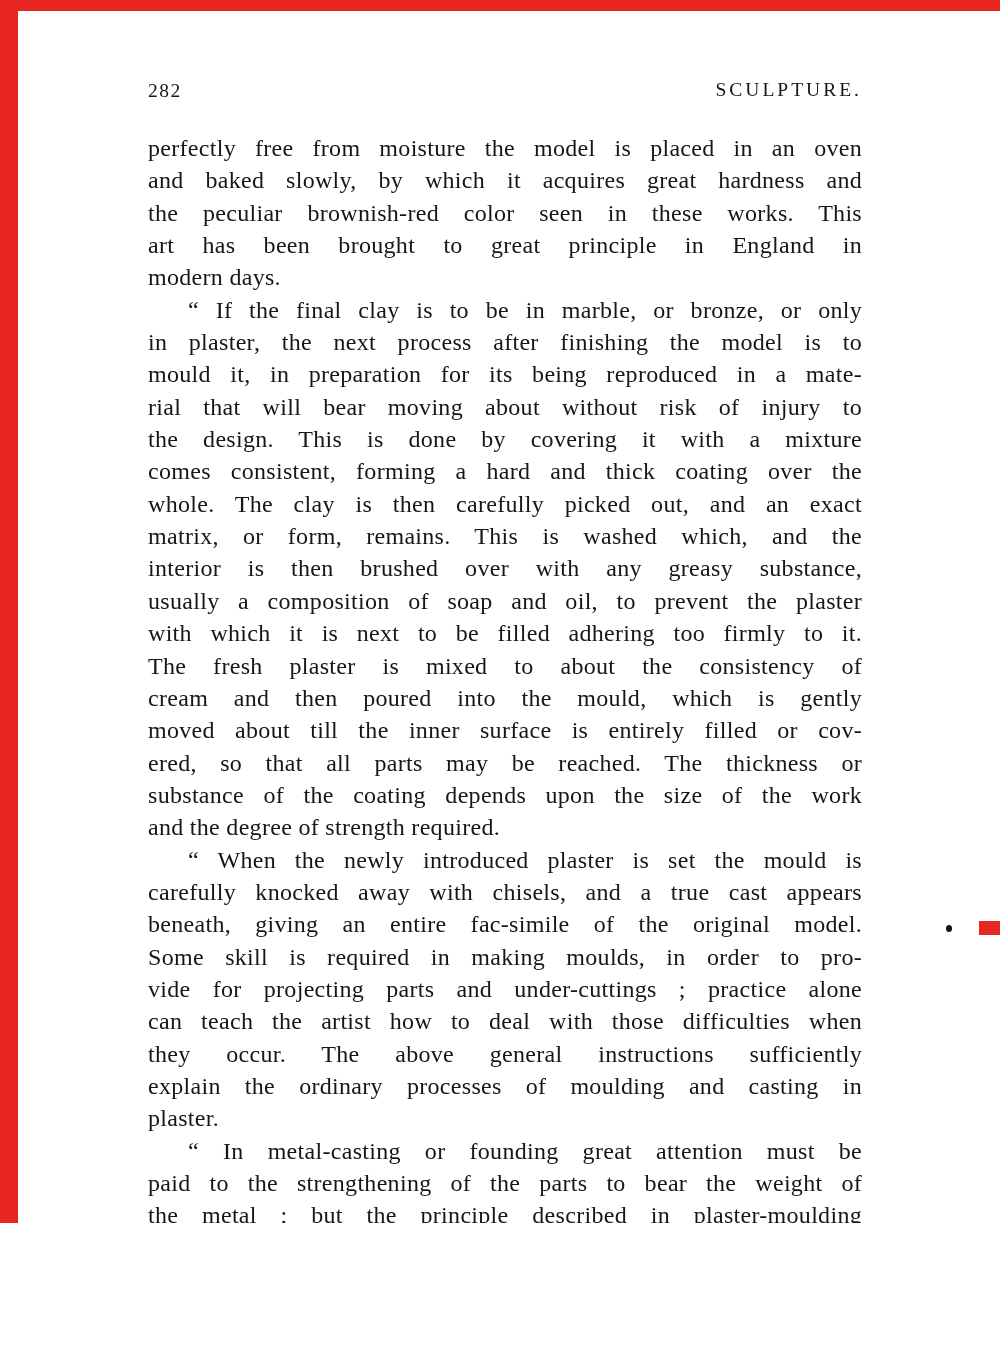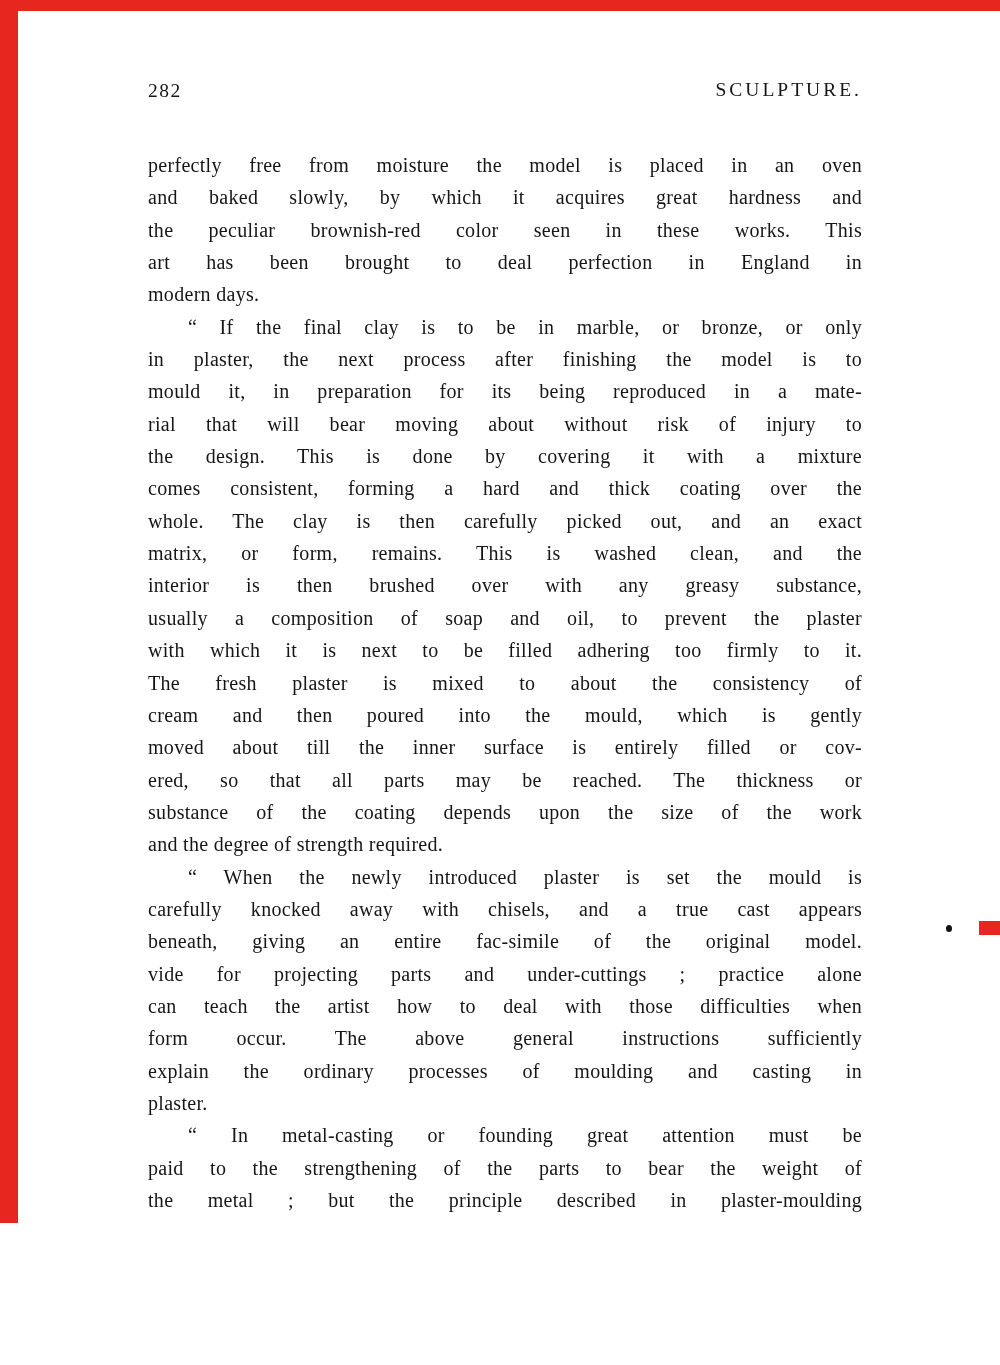--- a/index.html
+++ b/index.html
@@ -13,22 +13,22 @@
   .strip-top{position:absolute;left:0;top:0;width:1000px;height:11px;background:var(--edge-red,#e6261f);}
   .strip-left{position:absolute;left:0;top:0;width:18px;height:1336px;background:var(--edge-red,#e6261f);}
   .strip-bottom{position:absolute;left:0;top:1351px;width:1000px;height:14px;background:var(--edge-red-dark,#96150c);}
   .right-tick{position:absolute;left:979px;top:921px;width:21px;height:14px;background:var(--edge-red,#e6261f);}
   
   .header{position:absolute;left:148px;top:79px;width:714px;height:26px;font-size:19.5px;}
   .pagenum{position:absolute;left:0;top:1px;letter-spacing:1.5px;}
   .runtitle{position:absolute;left:0;right:0;top:0;text-align:right;letter-spacing:3px;}
   
   .bodytext{
-    position:absolute;left:148px;top:149px;width:714px;
-    font-size:20px;line-height:32.35px;letter-spacing:0.3px;
+    position:absolute;left:148px;top:132px;width:714px;
+    font-size:24px;line-height:32.35px;letter-spacing:0.3px;
   }
   .l{text-align:justify;text-align-last:justify;white-space:normal;}
   .l.end{text-align:right;text-align-last:left;}
   .l.ind{text-indent:40px;}
   
   .dot{position:absolute;left:946px;top:925px;width:6px;height:7px;background:#121212;border-radius:50%;}
 </style>
 </head>
 <body>
 
@@ -41,45 +41,46 @@
 
   <div class="header">
     <span class="pagenum">282</span>
     <span class="runtitle">SCULPTURE.</span>
   </div>
 
   <div class="bodytext">
     <div class="l">perfectly free from moisture the model is placed in an oven</div>
     <div class="l">and baked slowly, by which it acquires great hardness and</div>
     <div class="l">the peculiar brownish-red color seen in these works.  This</div>
-    <div class="l">art has been brought to deal perfection in England in</div>
+    <div class="l">art has been brought to great principle in England in</div>
     <div class="l end">modern days.</div>
     <div class="l ind">“ If the final clay is to be in marble, or bronze, or only</div>
     <div class="l">in plaster, the next process after finishing the model is to</div>
     <div class="l">mould it, in preparation for its being reproduced in a mate-</div>
     <div class="l">rial that will bear moving about without risk of injury to</div>
     <div class="l">the design.  This is done by covering it with a mixture</div>
     <div class="l">comes consistent, forming a hard and thick coating over the</div>
     <div class="l">whole.  The clay is then carefully picked out, and an exact</div>
-    <div class="l">matrix, or form, remains.  This is washed clean, and the</div>
+    <div class="l">matrix, or form, remains.  This is washed which, and the</div>
     <div class="l">interior is then brushed over with any greasy substance,</div>
     <div class="l">usually a composition of soap and oil, to prevent the plaster</div>
     <div class="l">with which it is next to be filled adhering too firmly to it.</div>
     <div class="l">The fresh plaster is mixed to about the consistency of</div>
     <div class="l">cream and then poured into the mould, which is gently</div>
     <div class="l">moved about till the inner surface is entirely filled or cov-</div>
     <div class="l">ered, so that all parts may be reached.  The thickness or</div>
     <div class="l">substance of the coating depends upon the size of the work</div>
     <div class="l end">and the degree of strength required.</div>
     <div class="l ind">“ When the newly introduced plaster is set the mould is</div>
     <div class="l">carefully knocked away with chisels, and a true cast appears</div>
     <div class="l">beneath, giving an entire fac-simile of the original model.</div>
+    <div class="l">Some skill is required in making moulds, in order to pro-</div>
     <div class="l">vide for projecting parts and under-cuttings ; practice alone</div>
     <div class="l">can teach the artist how to deal with those difficulties when</div>
-    <div class="l">form occur.  The above general instructions sufficiently</div>
+    <div class="l">they occur.  The above general instructions sufficiently</div>
     <div class="l">explain the ordinary processes of moulding and casting in</div>
     <div class="l end">plaster.</div>
     <div class="l ind">“ In metal-casting or founding great attention must be</div>
     <div class="l">paid to the strengthening of the parts to bear the weight of</div>
     <div class="l">the metal ; but the principle described in plaster-moulding</div>
   </div>
 
   <div class="dot"></div>
 
 </div>

